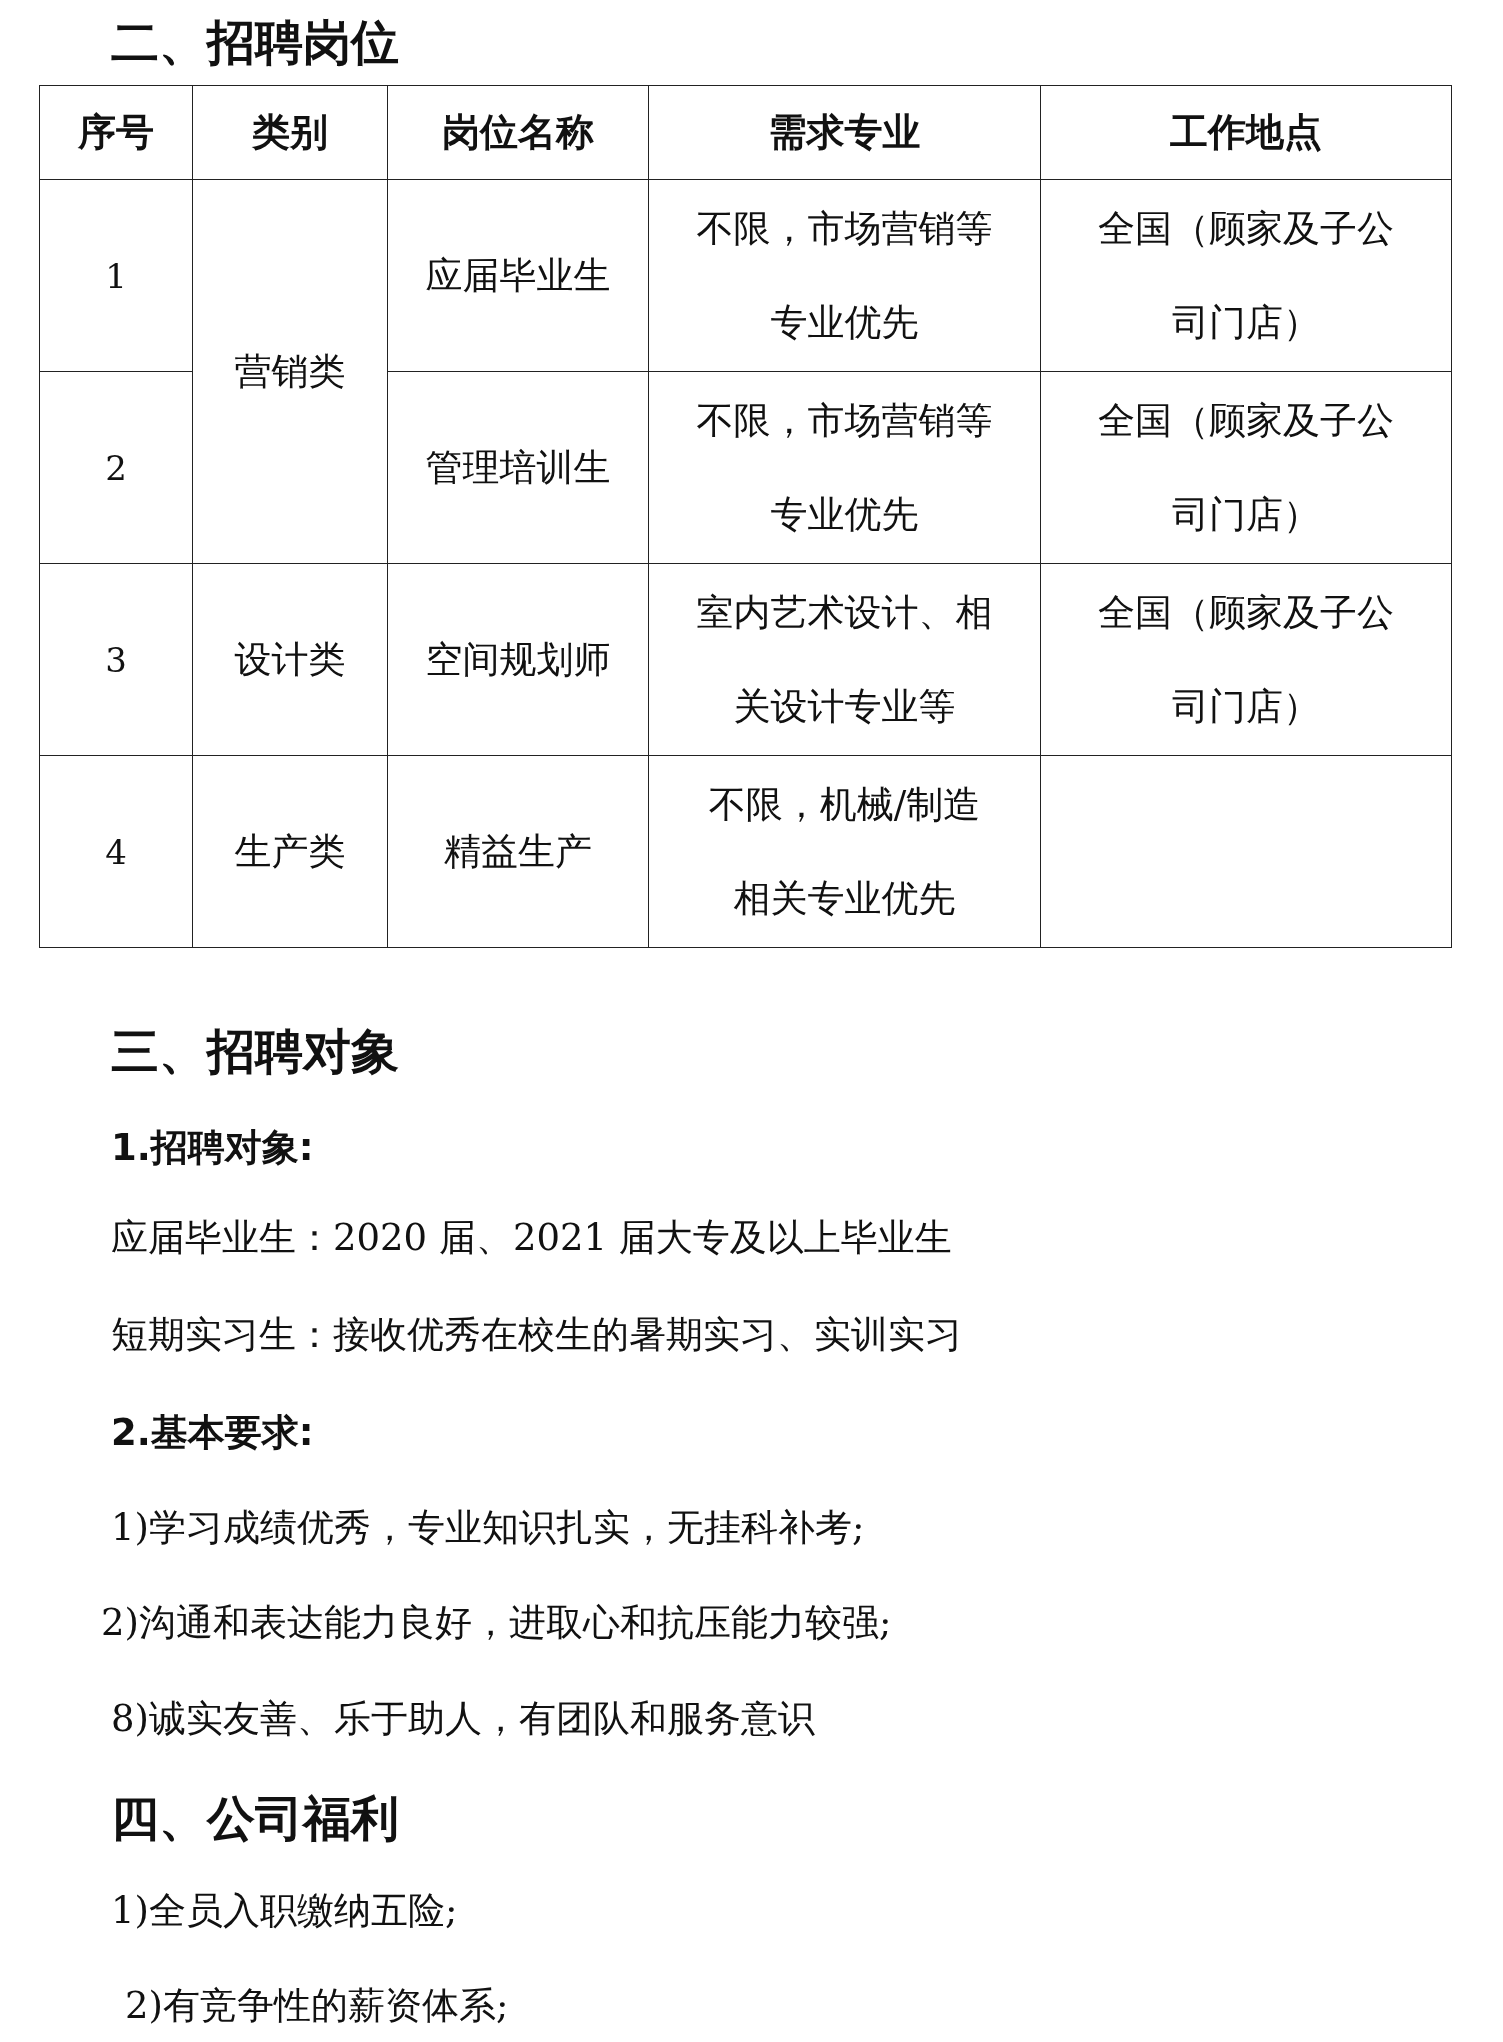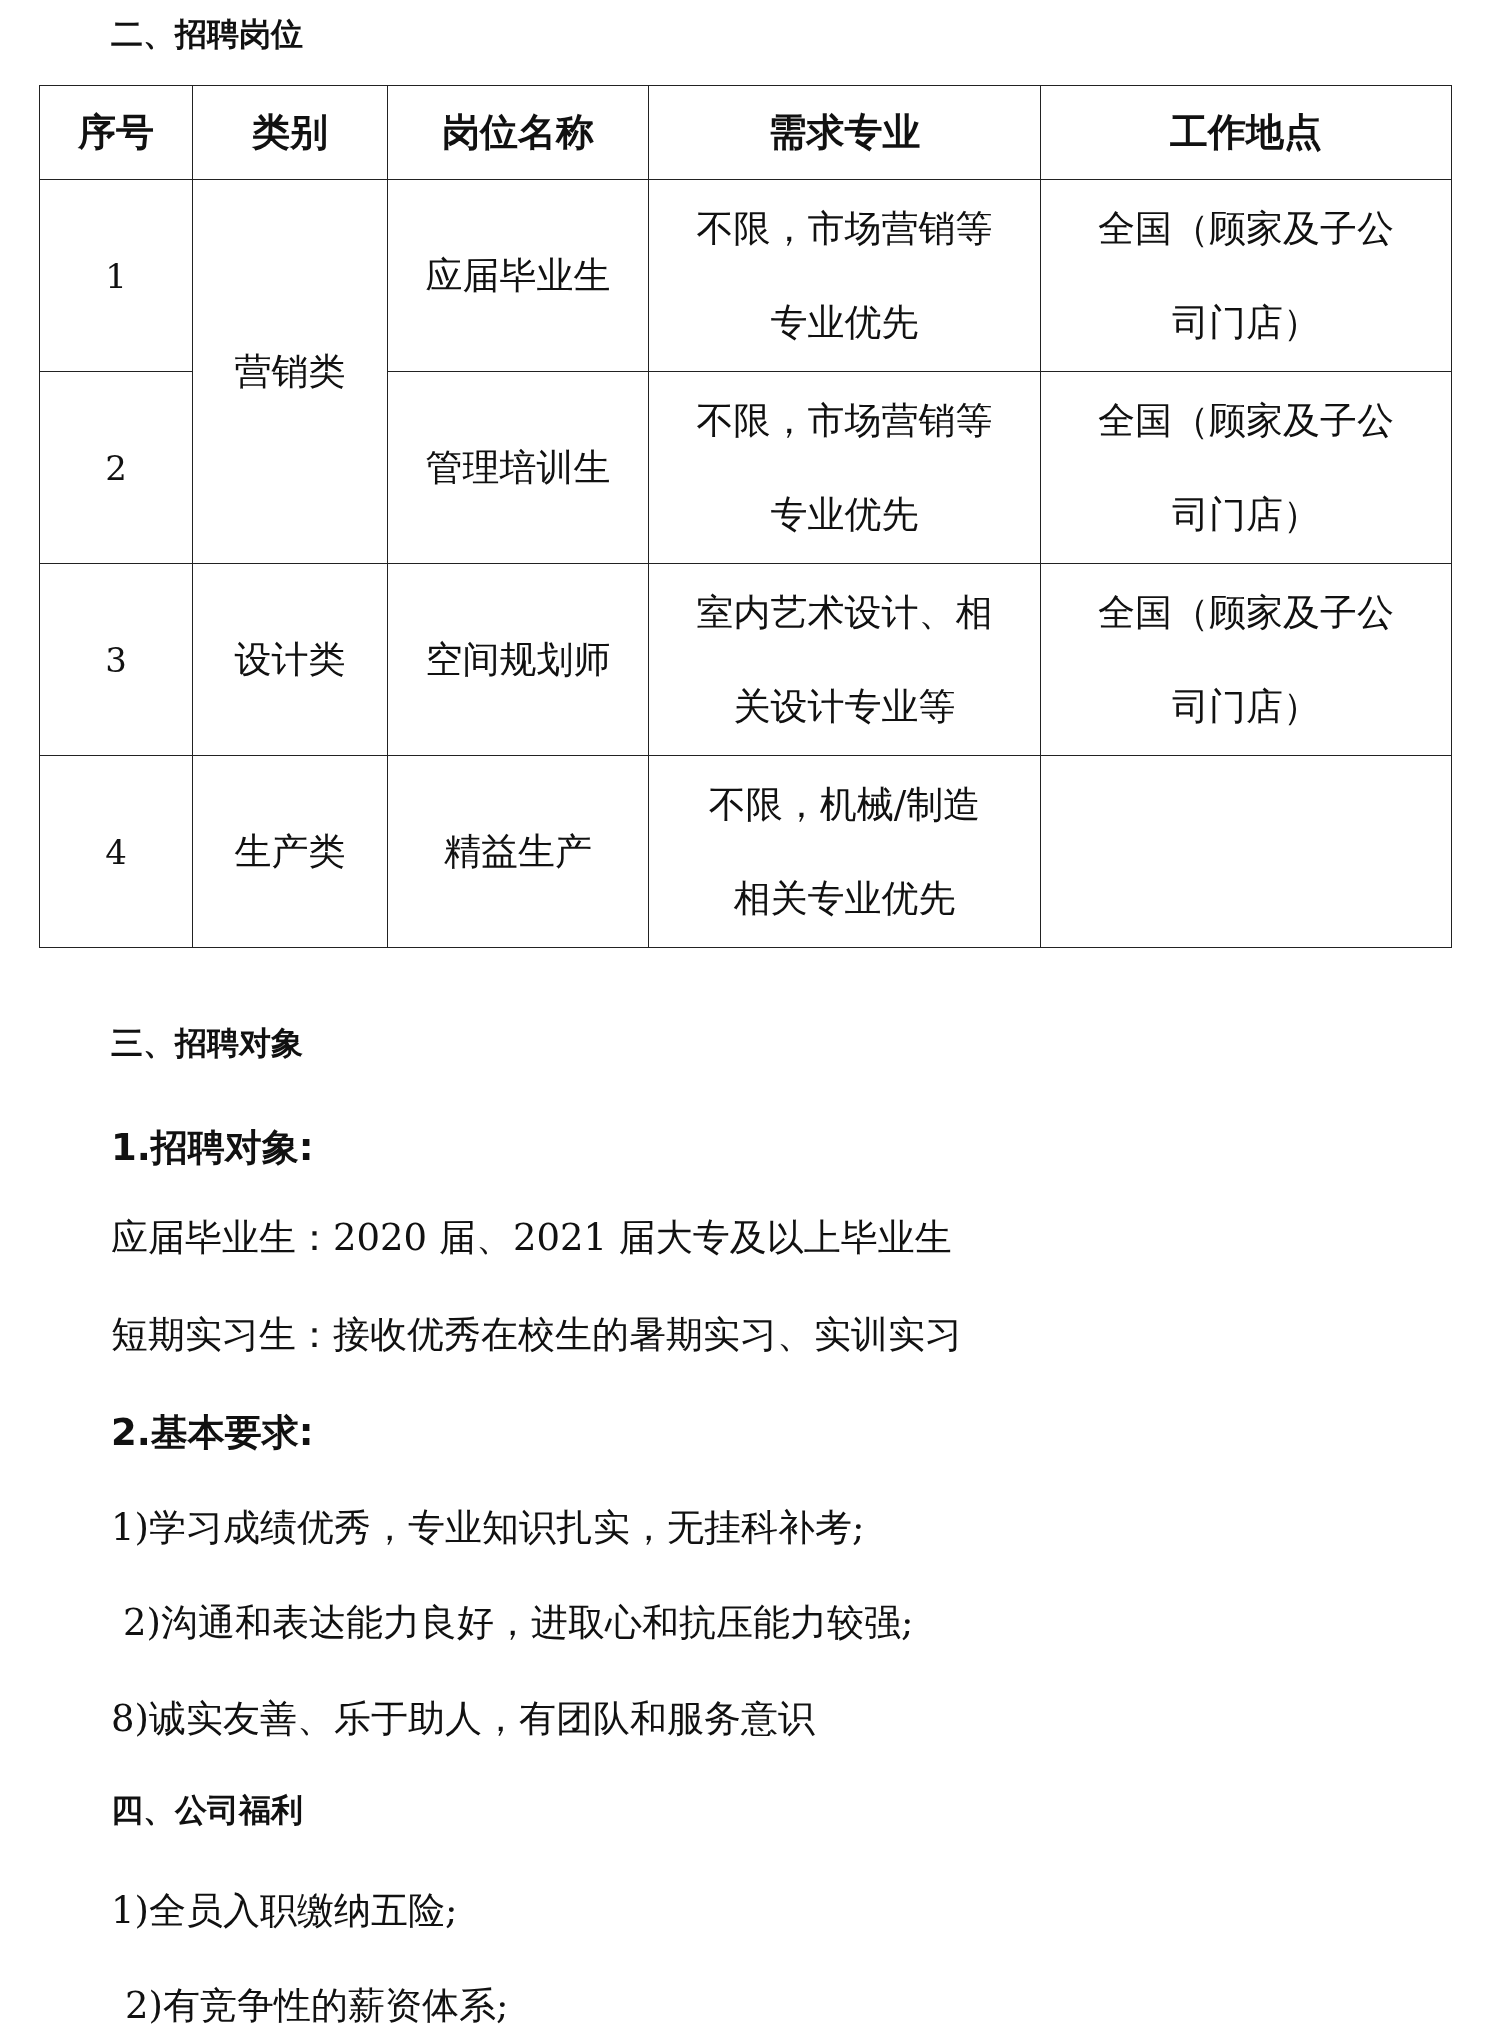--- a/index.html
+++ b/index.html
@@ -4,21 +4,21 @@
 <style>
   html, body { margin: 0; padding: 0; background: #ffffff; }
   body {
     width: 1503px; height: 2042px; position: relative; overflow: hidden;
     font-family: "DejaVu Serif", "Liberation Serif", serif;
     color: #111111;
   }
   .abs { position: absolute; white-space: nowrap; }
   .h-section {
     font-family: "DejaVu Sans", "Liberation Sans", sans-serif;
-    font-size: 32px; font-weight: bold; line-height: 1;
+    font-size: 48px; font-weight: bold; line-height: 1;
   }
   .h-sub {
     font-family: "DejaVu Sans", "Liberation Sans", sans-serif;
     font-size: 37px; font-weight: bold; line-height: 1;
   }
   .p { font-size: 37px; line-height: 1; }
 
   table.jobs {
     position: absolute; left: 39px; top: 85px;
     width: 1412px; border-collapse: collapse; table-layout: fixed; padding-left: 42px;
@@ -108,18 +108,18 @@
 </tbody>
   </table>
 
 <div class="abs h-section" style="left:111px; top:1027px;">三、招聘对象</div>
 <div class="abs h-sub" style="left:111px; top:1129px;">1.招聘对象:</div>
 <div class="abs p" style="left:111px; top:1219px;">应届毕业生：2020 届、2021 届大专及以上毕业生</div>
 <div class="abs p" style="left:111px; top:1316px;">短期实习生：接收优秀在校生的暑期实习、实训实习</div>
 
 <div class="abs h-sub" style="left:111px; top:1414px;">2.基本要求:</div>
 <div class="abs p" style="left:111px; top:1509px;">1)学习成绩优秀，专业知识扎实，无挂科补考;</div>
-<div class="abs p" style="left:123px; top:1604px;">2)沟通和表达能力良好，进取心和抗压能力较强;</div>
+<div class="abs p" style="left:101px; top:1604px;">2)沟通和表达能力良好，进取心和抗压能力较强;</div>
 <div class="abs p" style="left:111px; top:1700px;">8)诚实友善、乐于助人，有团队和服务意识</div>
 
 <div class="abs h-section" style="left:111px; top:1794px;">四、公司福利</div>
 <div class="abs p" style="left:111px; top:1892px;">1)全员入职缴纳五险;</div>
 <div class="abs p" style="left:125px; top:1987px;">2)有竞争性的薪资体系;</div>
 
 </body></html>

